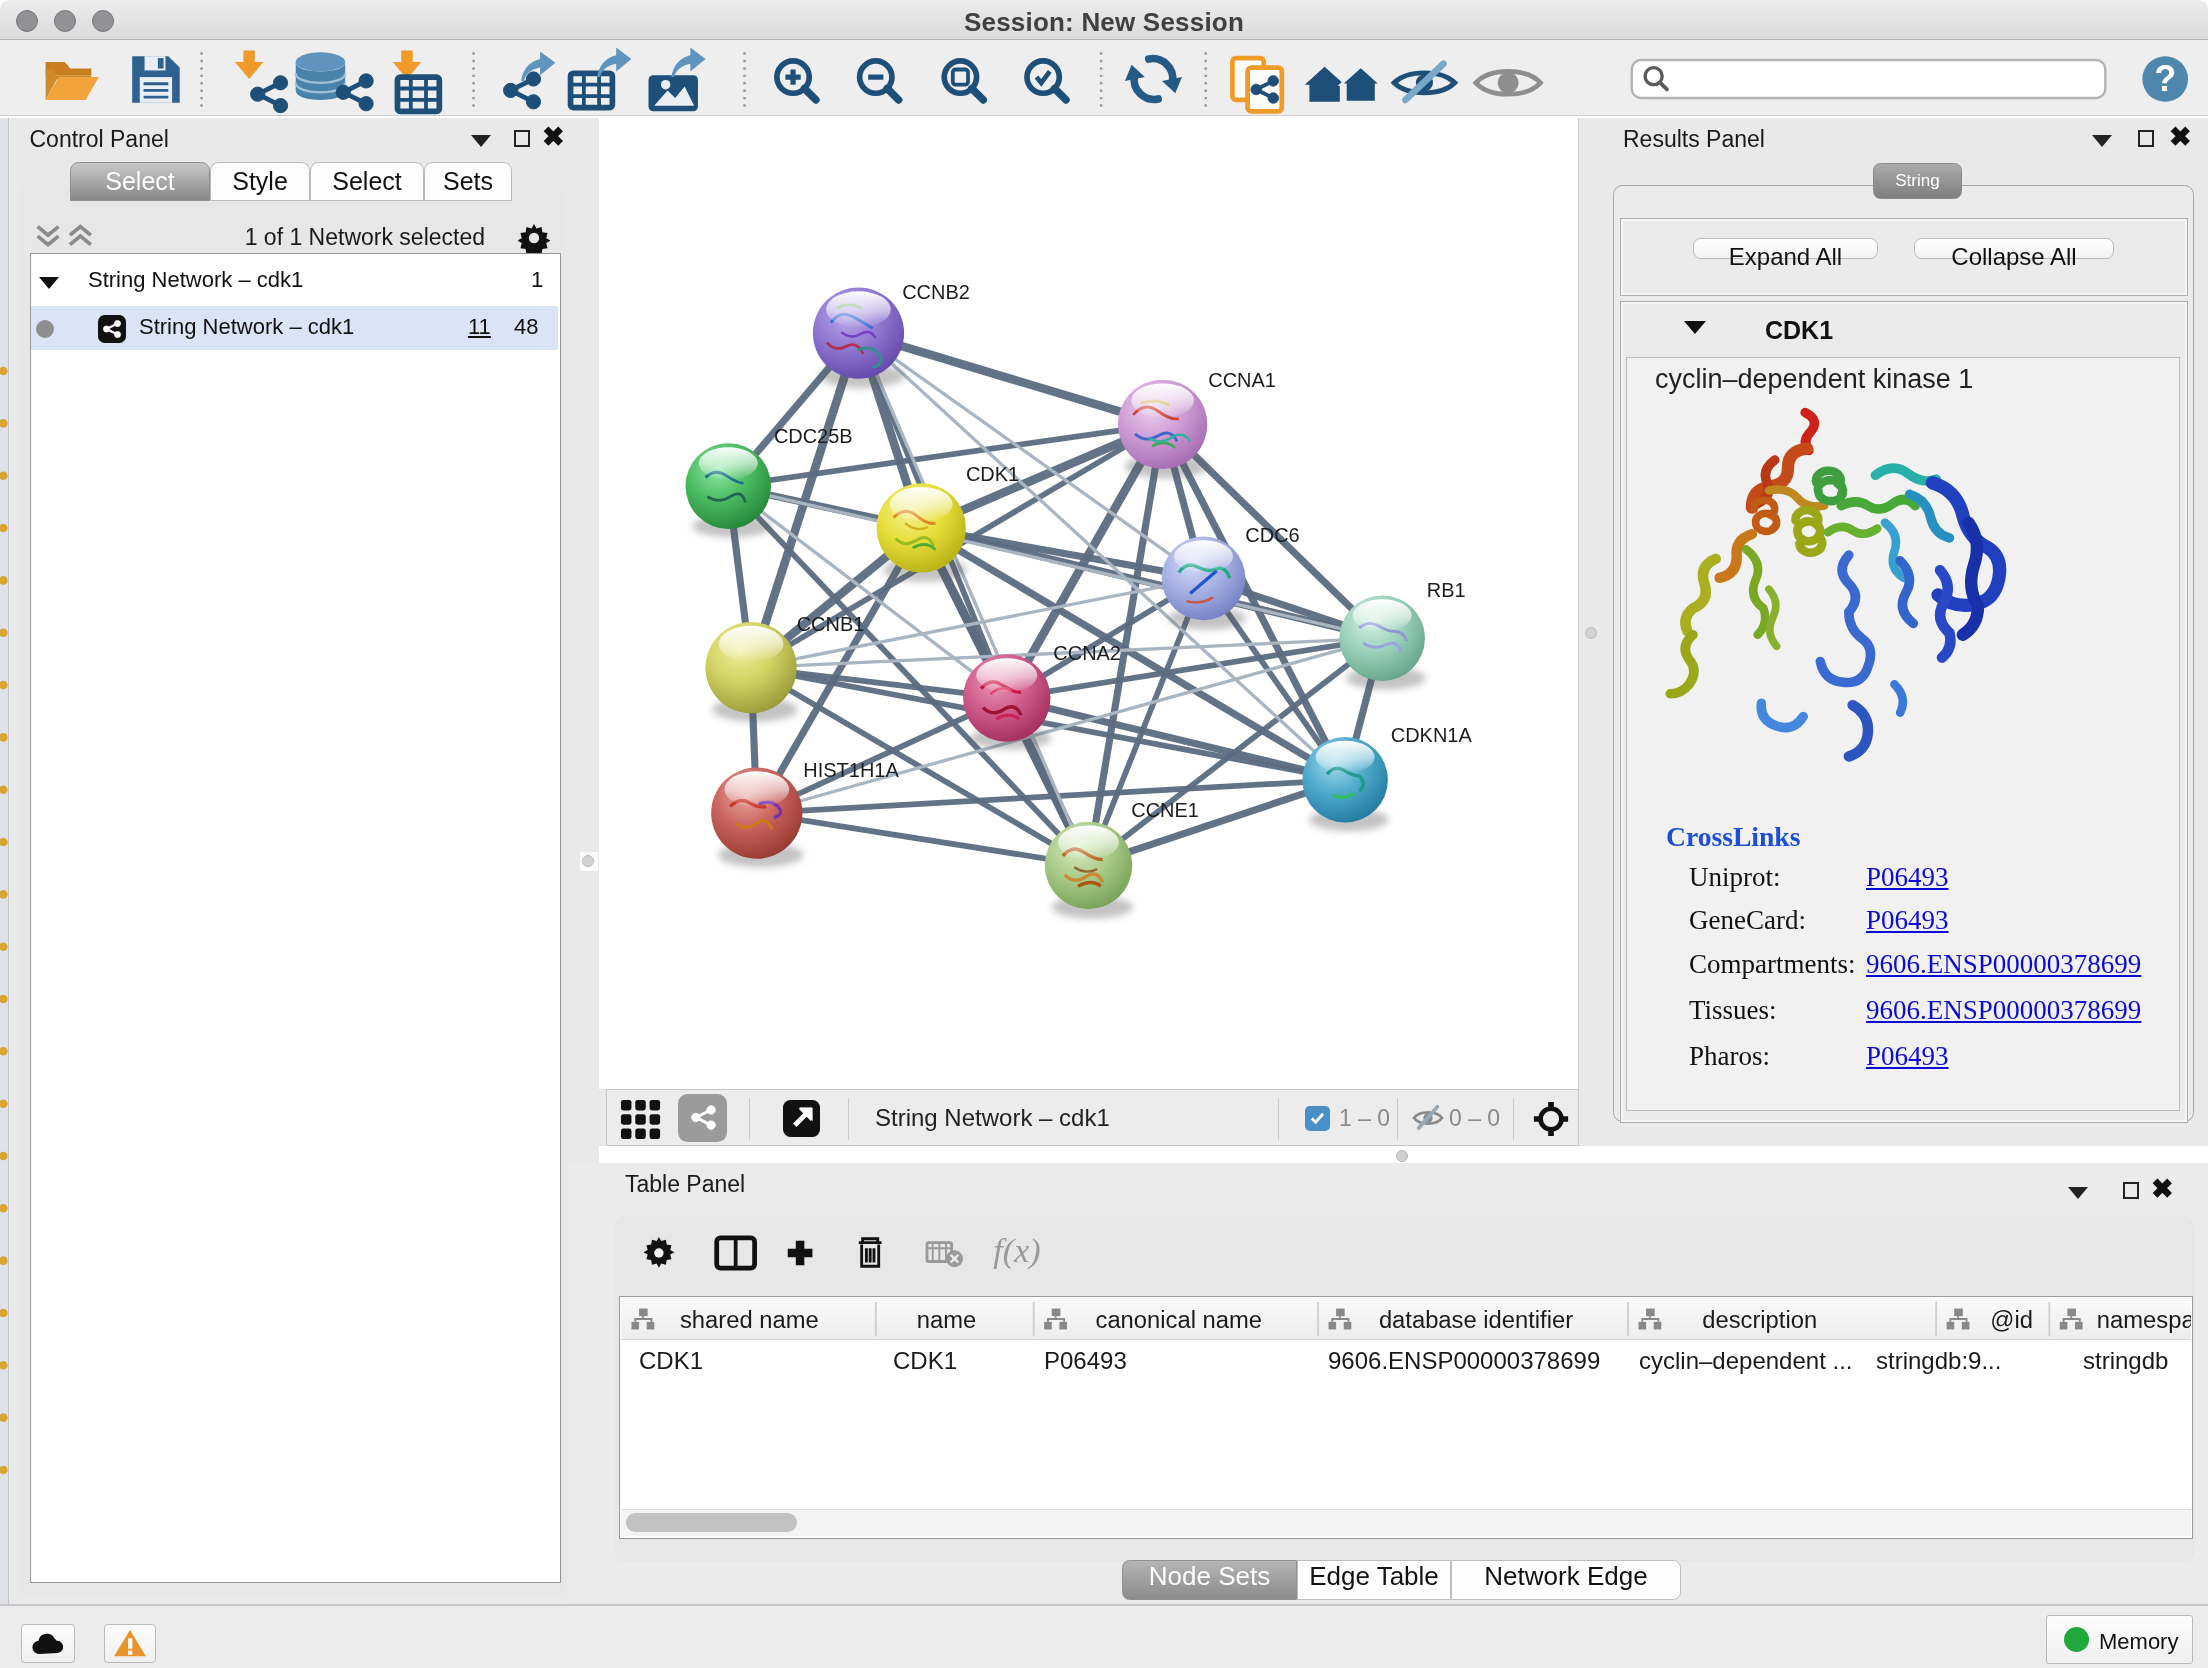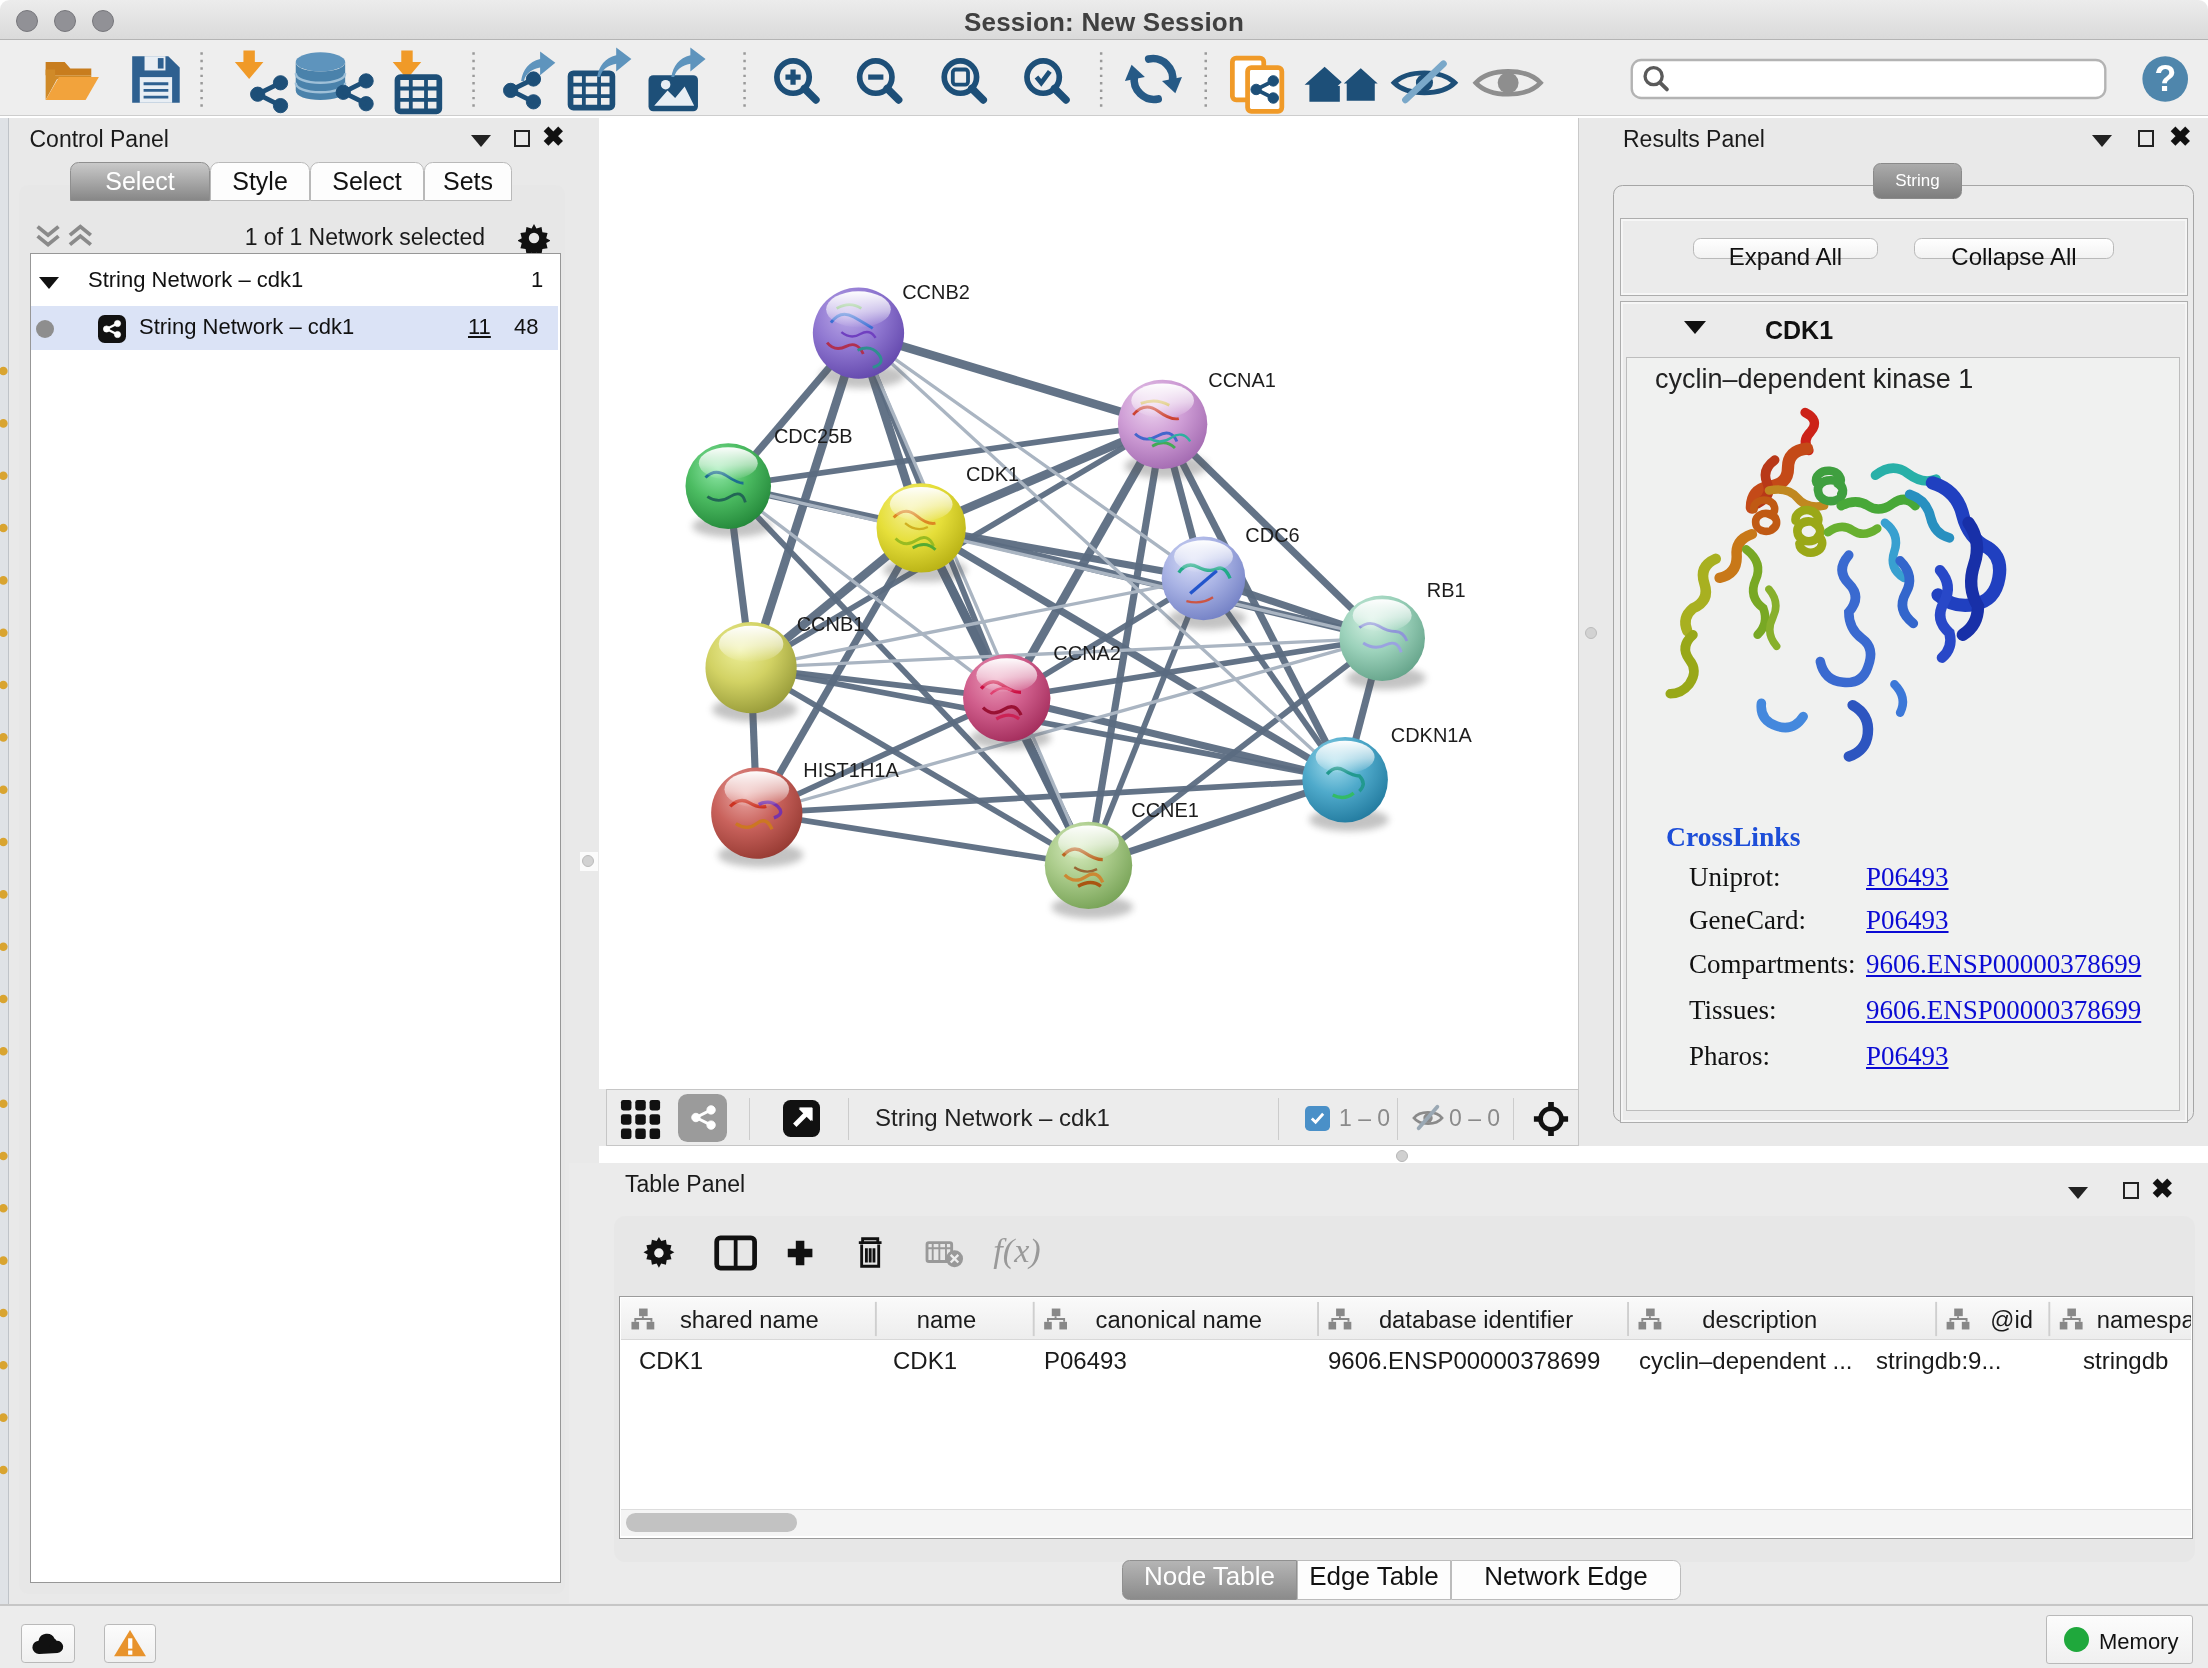--- a/index.html
+++ b/index.html
@@ -719,21 +719,21 @@
 </svg>
 <div class="abs hfont" style="left:639px;top:1347px;">CDK1</div>
 <div class="abs hfont" style="left:893px;top:1347px;">CDK1</div>
 <div class="abs hfont" style="left:1044px;top:1347px;">P06493</div>
 <div class="abs hfont" style="left:1328px;top:1347px;">9606.ENSP00000378699</div>
 <div class="abs hfont" style="left:1639px;top:1347px;">cyclin–dependent ...</div>
 <div class="abs hfont" style="left:1876px;top:1347px;">stringdb:9...</div>
 <div class="abs hfont" style="left:2083px;top:1347px;">stringdb</div>
 <div class="abs" style="left:621px;top:1509px;width:1570px;height:27px;background:#f4f4f4;border-top:1.9px solid #ddd;"></div>
 <div class="abs" style="left:626px;top:1513px;width:171px;height:19px;background:#c2c2c2;border-radius:9.5px;"></div>
-<div class="btab sel" style="left:1122px;width:175px;">Node Table</div>
+<div class="btab sel" style="left:1122px;width:175px;">Node Sets</div>
 <div class="btab" style="left:1297px;width:154px;">Edge Table</div>
 <div class="btab" style="left:1451px;width:230px;border-radius:0 7.6px 7.6px 0;">Network Edge</div>
 
 <div class="abs statusline"></div>
 <div class="abs statusbar"></div>
 <div class="sbtn" style="left:21px;top:1624px;width:54px;height:39px;"></div>
 <svg class="abs" style="left:30px;top:1631px;" width="36" height="25" viewBox="0 0 38 26">
   <path fill="#111" d="M10,24 a7,7 0 0 1 -1,-14 a9,9 0 0 1 17,-2 a6,6 0 0 1 2,2 a6.5,6.5 0 0 1 1,13 Z"></path>
   <circle cx="27" cy="16" r="6" fill="#111"></circle>
 </svg>

